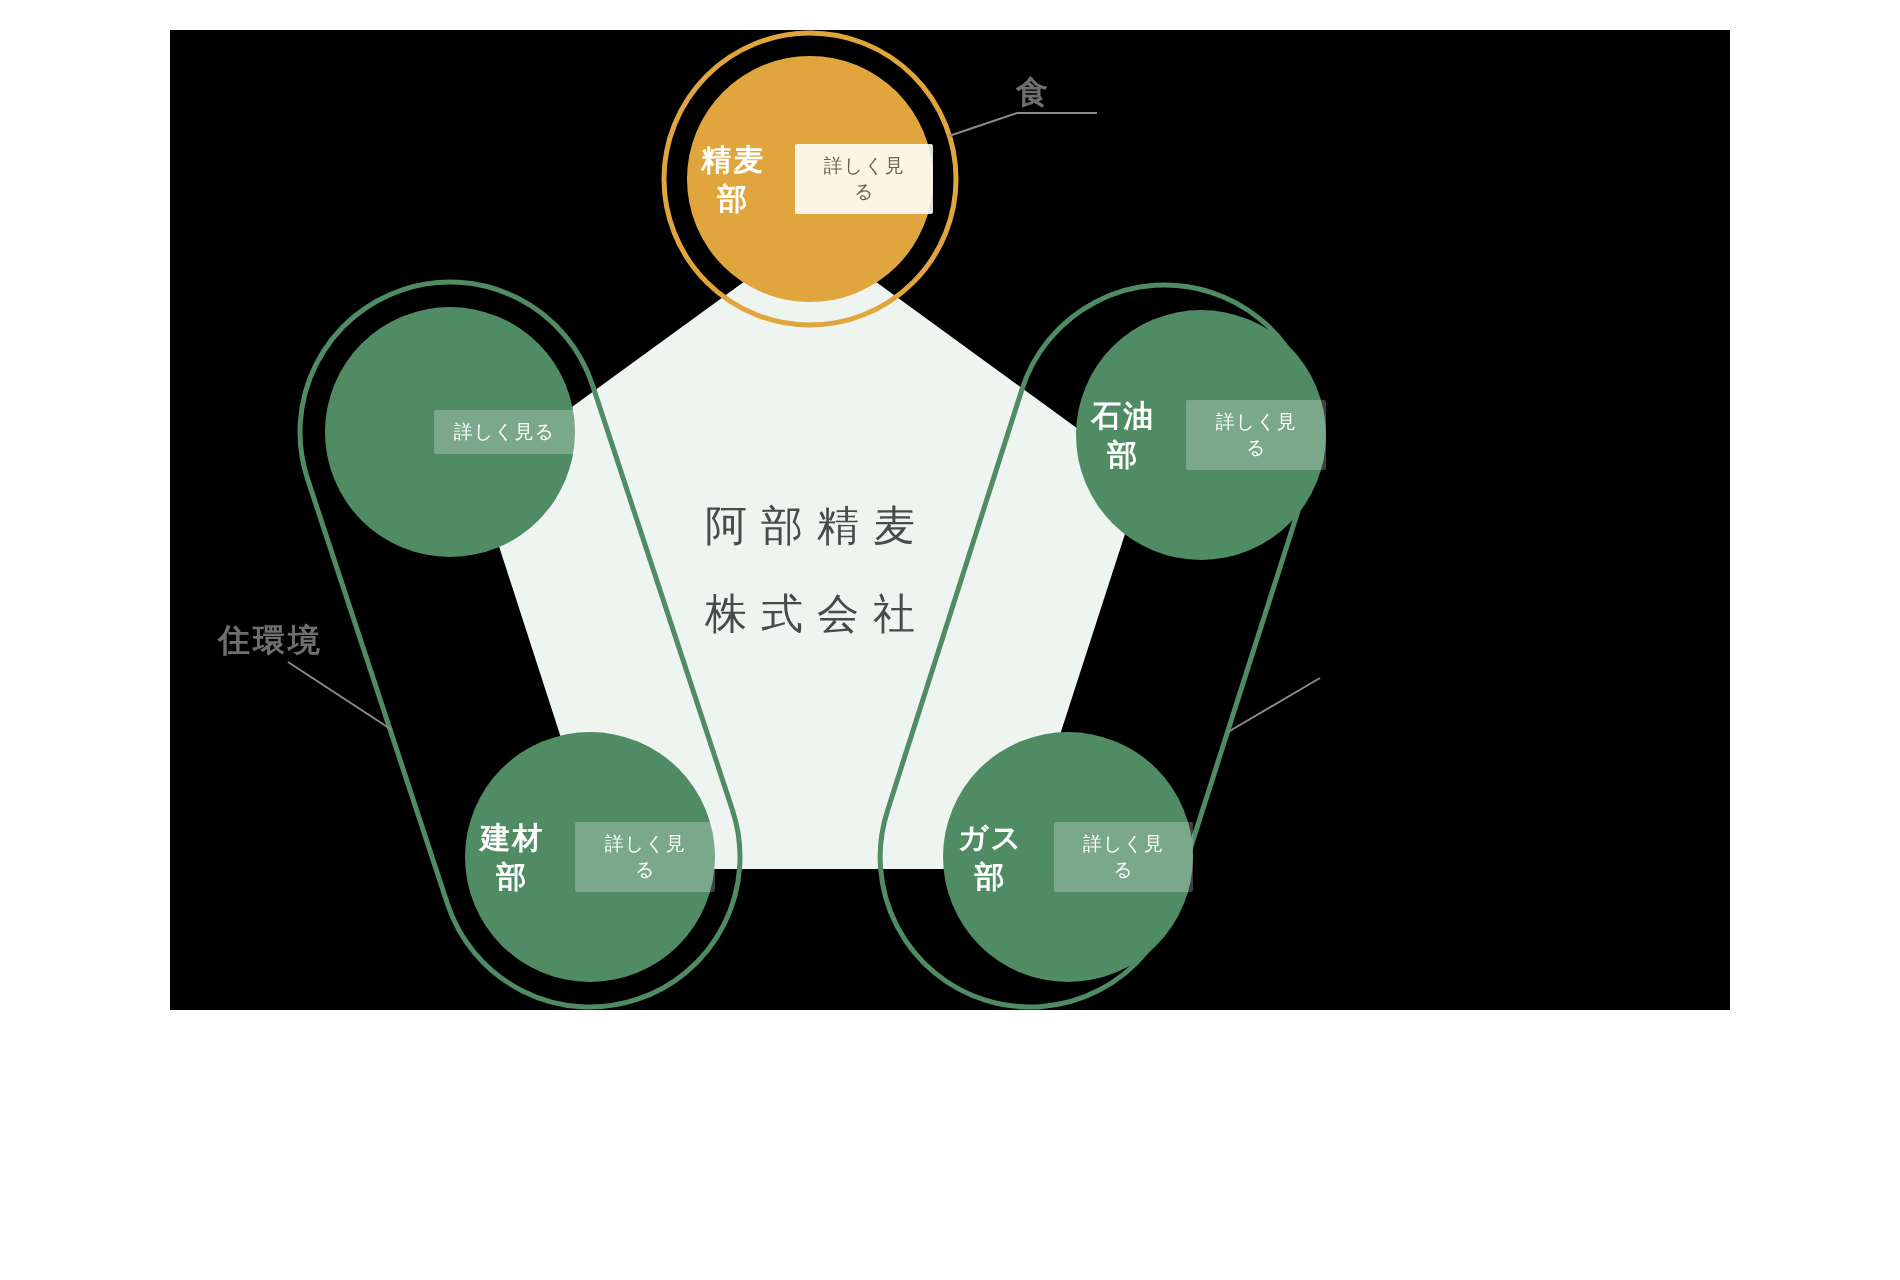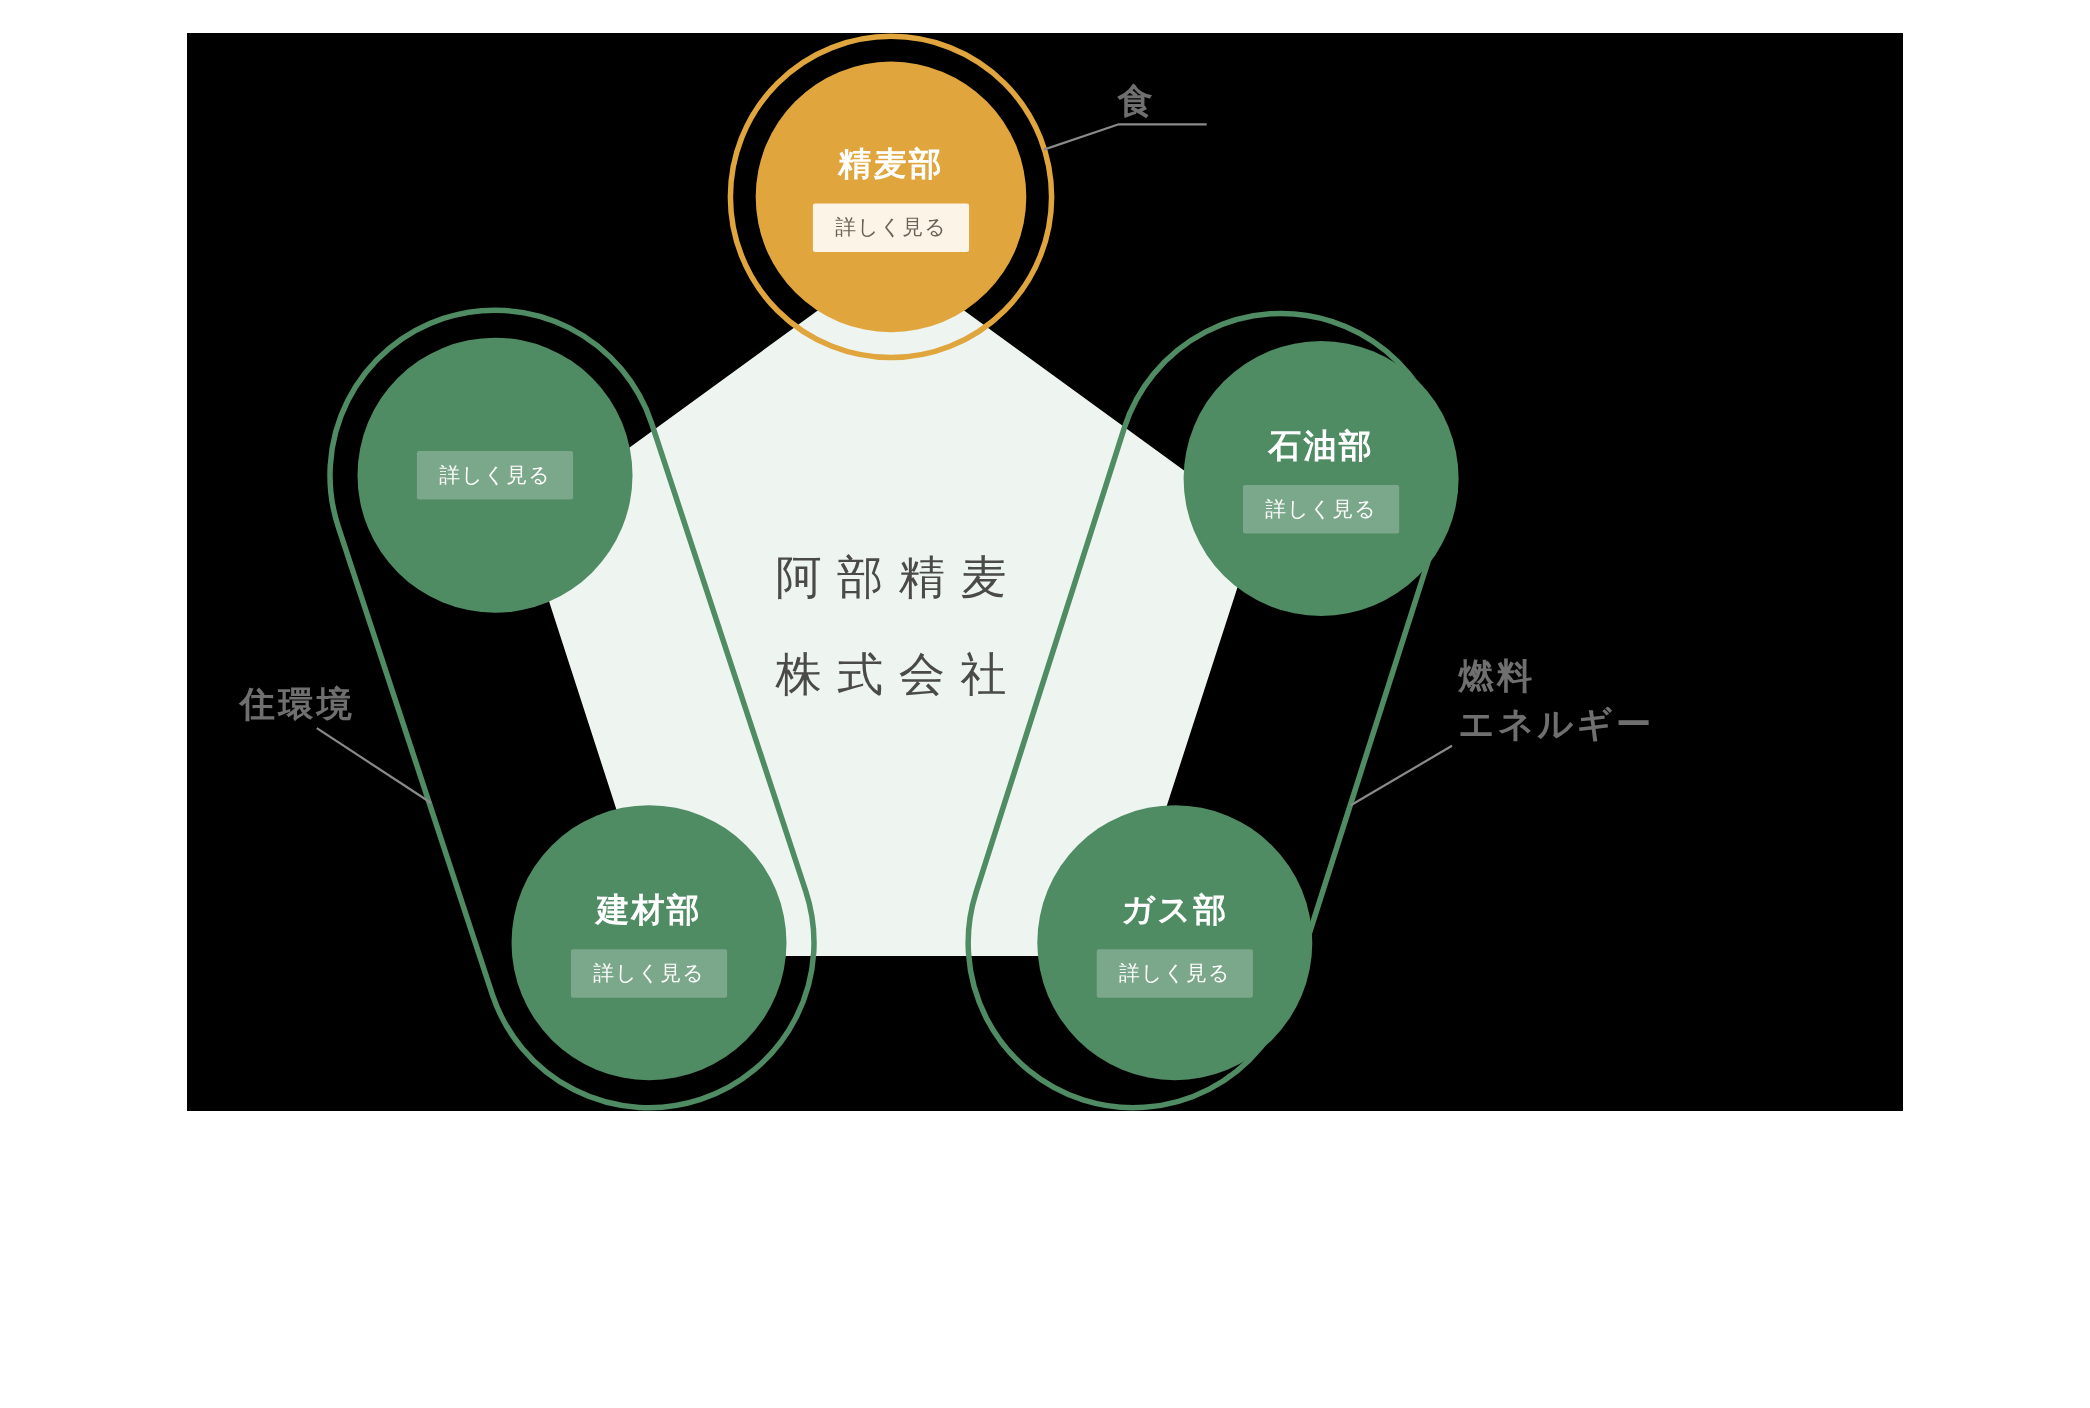--- a/index.html
+++ b/index.html
@@ -12,21 +12,21 @@
     background:#000000;overflow:hidden;
   }
   svg.shapes{position:absolute;left:0;top:0;width:1560px;height:980px;display:block;}
   .pentagon{fill:#EEF4EF;stroke:#EEF4EF;stroke-width:18;stroke-linejoin:round;}
   .outline-green{fill:none;stroke:#4F8B63;stroke-width:5;}
   .ring-orange{fill:none;stroke:#E0A53C;stroke-width:5;}
   .connector{fill:none;stroke:#8A8A8A;stroke-width:2;}
 
   .circle{
     position:absolute;border-radius:50%;
-    display:flex;flex-direction:column;align-items:center;justify-content:center;
+    display:flex;flex-direction:row;align-items:center;justify-content:flex-end;
     gap:16px;text-align:center;cursor:pointer;
   }
   .circle.orange{background:#E0A53C;}
   .circle.green{background:#4F8B63;}
   .circle-title{
     color:#ffffff;font-weight:bold;font-size:30px;letter-spacing:2px;
     line-height:1.3;white-space:pre-line;
   }
   .detail-btn{
     border:none;cursor:pointer;font-family:Liberation Sans, sans-serif;
@@ -93,17 +93,15 @@
       <button class="detail-btn">詳しく見る</button>
     </div>
 
     <div class="circle green" id="c-gas">
       <div class="circle-title">ガス部</div>
       <button class="detail-btn">詳しく見る</button>
     </div>
 
     <div class="cat-label" id="label-food">食</div>
     <div class="cat-label" id="label-housing">住環境</div>
-    <div class="cat-label" id="label-fuel">燃料
-エネルギー</div>
 
   </div>
 </div>
 
 </body></html>

